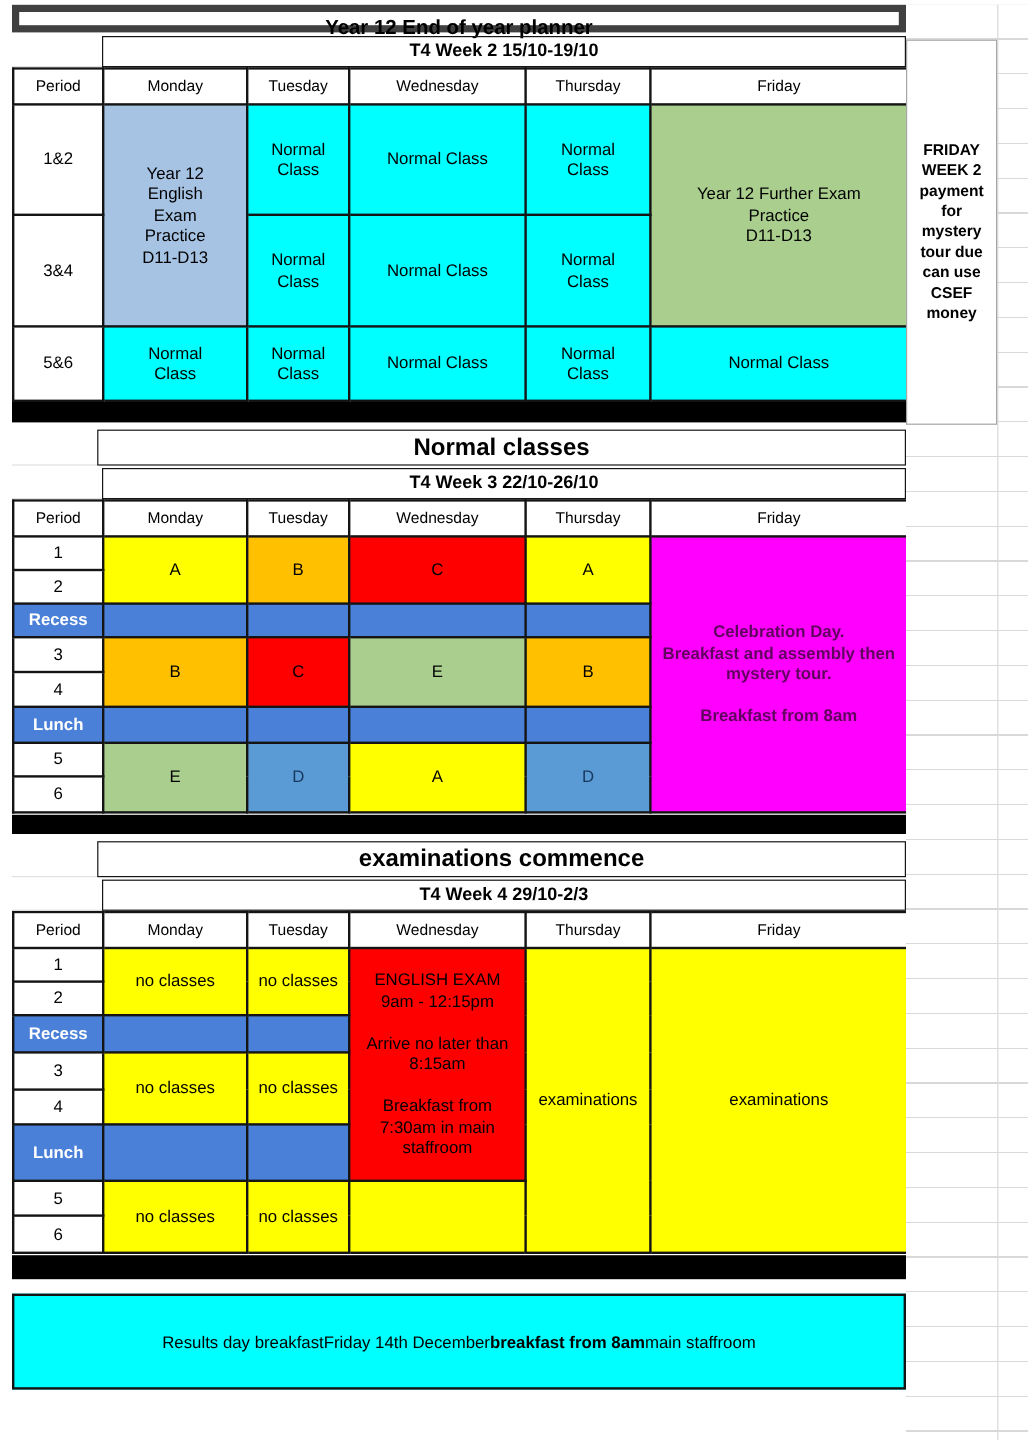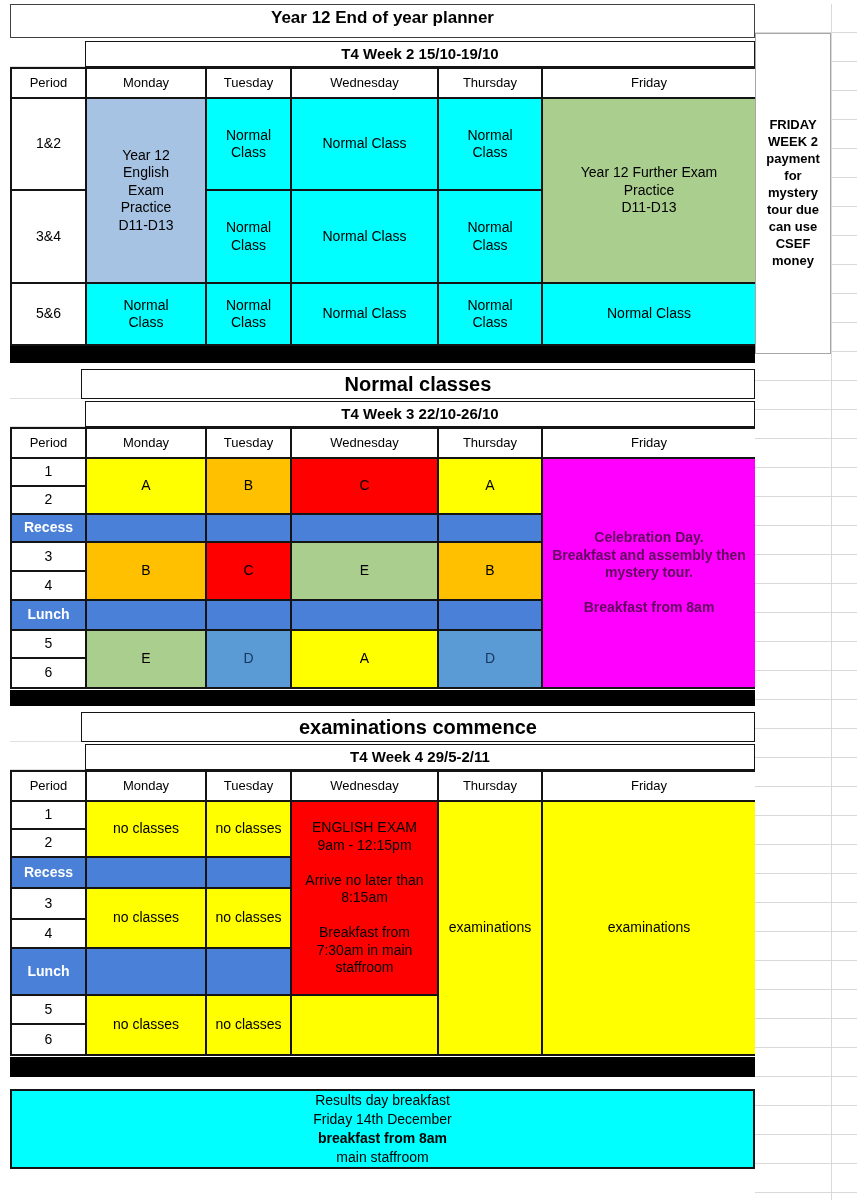--- a/index.html
+++ b/index.html
@@ -4,21 +4,21 @@
 <style>
   * { margin:0; padding:0; box-sizing:border-box; }
   body { background:#ffffff; }
   .page {
     position:relative; width:857px; height:1200px; background:#ffffff;
     font-family:"Liberation Sans", sans-serif; color:#000; overflow:hidden;
   }
   .main { position:absolute; left:10px; top:4px; width:745px; }
 
   .title-box {
-    border:1px solid #404040; height:34px; line-height:25px;
+    border:6px solid #404040; height:23px; line-height:25px;
     text-align:center; font-weight:bold; font-size:17px; margin-bottom:3px;
   }
   .subhead-row { display:flex; }
   .subhead-row .spacer { width:75px; border-bottom:1px solid #e0e0e0; }
   .subhead-row .subhead {
     width:670px; border:1px solid #141414; height:26px; line-height:24px;
     text-align:center; font-weight:bold; font-size:15px;
   }
   .section-row { display:flex; margin-bottom:2px; }
   .section-row .spacer { width:75px; border-bottom:1px solid #e0e0e0; }
@@ -51,21 +51,21 @@
 
   .bar  { width:745px; background:#000; }
   .bar1 { height:17px; }
   .bar2 { height:16px; margin-top:1px; }
   .bar3 { height:20px; margin-top:1px; }
   .gap6  { height:6px; }
   .gap12 { height:12px; }
 
   .footer-box {
     width:745px; height:80px; border:2px solid #141414; background:#00FFFF;
-    display:flex; flex-direction:column; align-items:center; justify-content:center;
+    display:flex; flex-direction:row; align-items:center; justify-content:center;
     font-size:14px; line-height:1.35; text-align:center;
   }
   .footer-box .bold { font-weight:bold; }
 
   .rail {
     position:absolute; left:755px; top:4px; width:102px; height:1196px;
     background:repeating-linear-gradient(to bottom, #ffffff 0px, #ffffff 28px, #d9d9d9 28px, #d9d9d9 29px);
   }
   .rail-vline { position:absolute; left:76px; top:0; width:1px; height:100%; background:#d9d9d9; }
   .note {
@@ -229,21 +229,21 @@
 
     <div class="bar bar2"></div>
     <div class="gap6"></div>
 
     <div class="section-row">
       <div class="spacer"></div>
       <div class="section">examinations commence</div>
     </div>
     <div class="subhead-row">
       <div class="spacer"></div>
-      <div class="subhead">T4 Week 4 29/5-2/11</div>
+      <div class="subhead">T4 Week 4 29/10-2/3</div>
     </div>
 
     <table class="sched">
       <colgroup>
           <col style="width:75px">
           <col style="width:120px">
           <col style="width:85px">
           <col style="width:147px">
           <col style="width:104px">
           <col style="width:214px">

